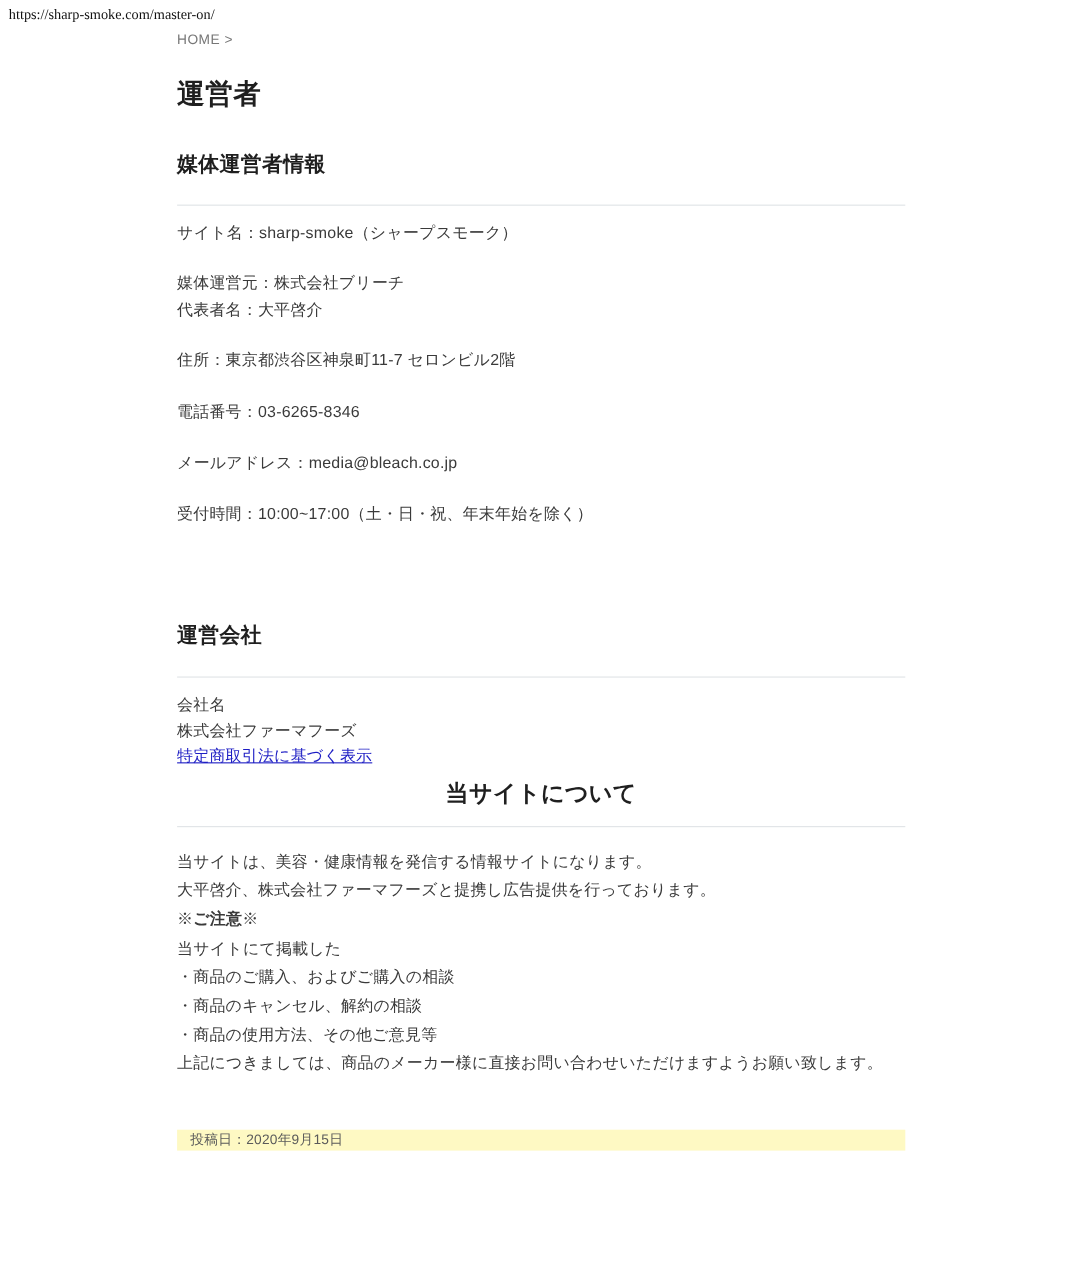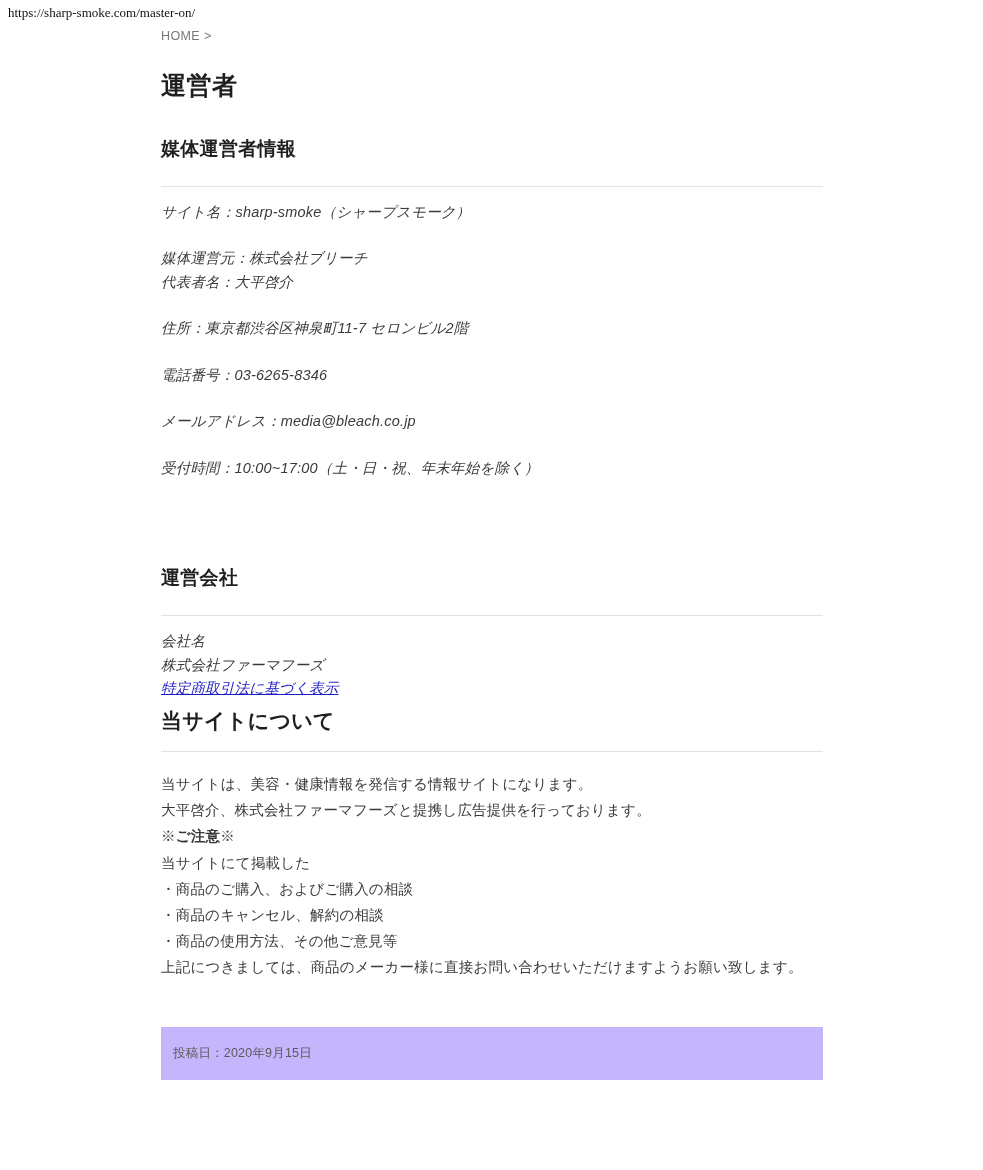--- a/index.html
+++ b/index.html
@@ -49,21 +49,20 @@
     font-size: 19px;
     font-weight: bold;
     color: #1f1f1f;
     margin: 0 0 0 0;
     padding-bottom: 24px;
     border-bottom: 1px solid #dfe3e6;
     letter-spacing: 0.3px;
   }
   .section-body {
     padding-top: 14px;
-    font-style: italic;
   }
   p.line {
     font-size: 14.5px;
     line-height: 1.62;
     color: #3a3a3a;
     margin: 0 0 23px 0;
     letter-spacing: 0.2px;
   }
   p.line.tight {
     margin-bottom: 0;
@@ -86,41 +85,42 @@
     font-size: 14.5px;
   }
   h2.about-title {
     font-size: 21px;
     font-weight: bold;
     color: #1f1f1f;
     margin: 6px 0 0 0;
     padding-bottom: 16px;
     border-bottom: 1px solid #dfe3e6;
     letter-spacing: 0.3px;
+    text-align: center;
   }
   .about-body {
     padding-top: 20px;
   }
   .about-body .row {
     font-size: 14.5px;
     line-height: 1.79;
     color: #3a3a3a;
     letter-spacing: 0.2px;
     margin: 0;
   }
   .about-body .row b {
     font-weight: bold;
     font-family: Liberation Mono, monospace;
   }
   .posted {
     margin-top: 47px;
-    background: #c4b5fd;
+    background: #fef9c3;
     color: #5a5a5a;
     font-size: 12.5px;
-    padding: 18px 12px;
+    padding: 1px 12px;
     letter-spacing: 0.2px;
   }
 </style>
 </head>
 <body>
 
 <div class="url-bar">https://sharp-smoke.com/master-on/</div>
 
 <div class="page">
 

